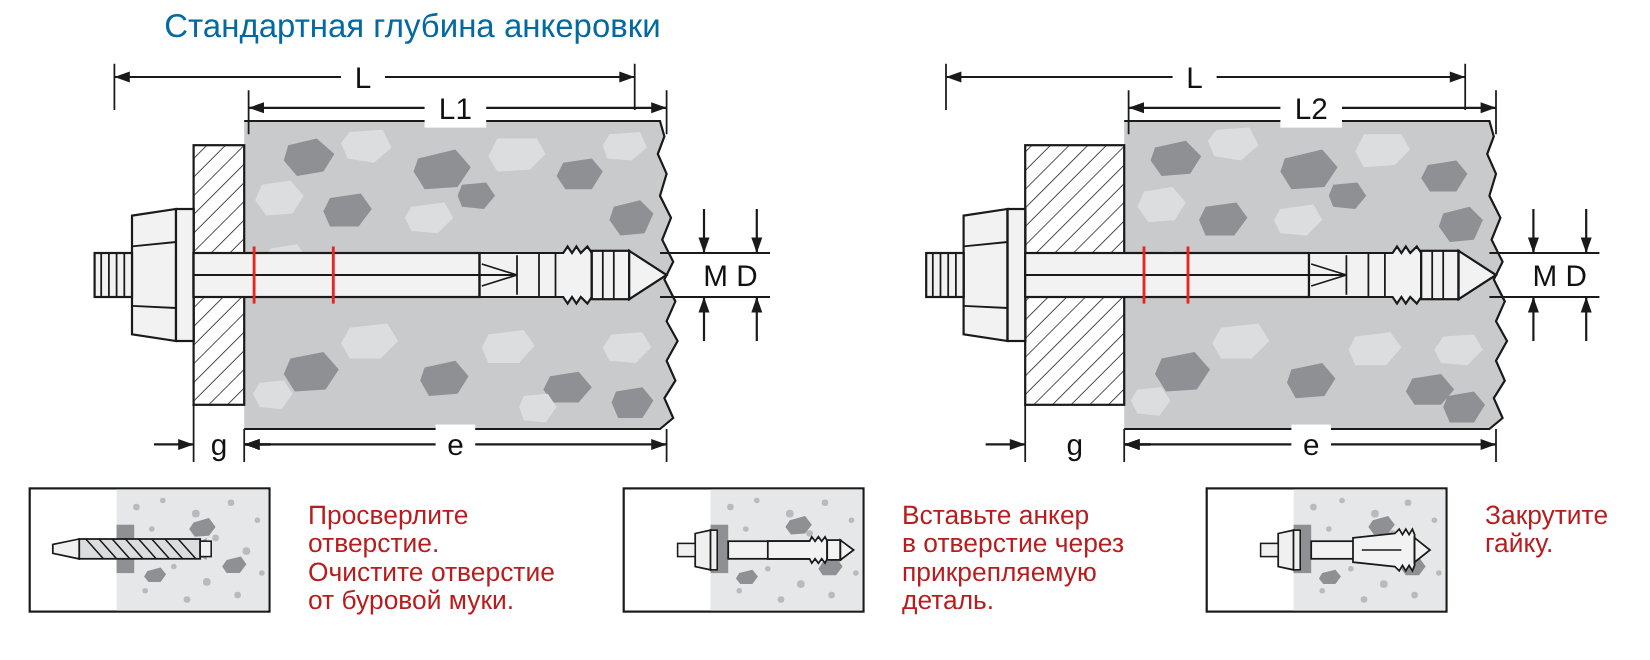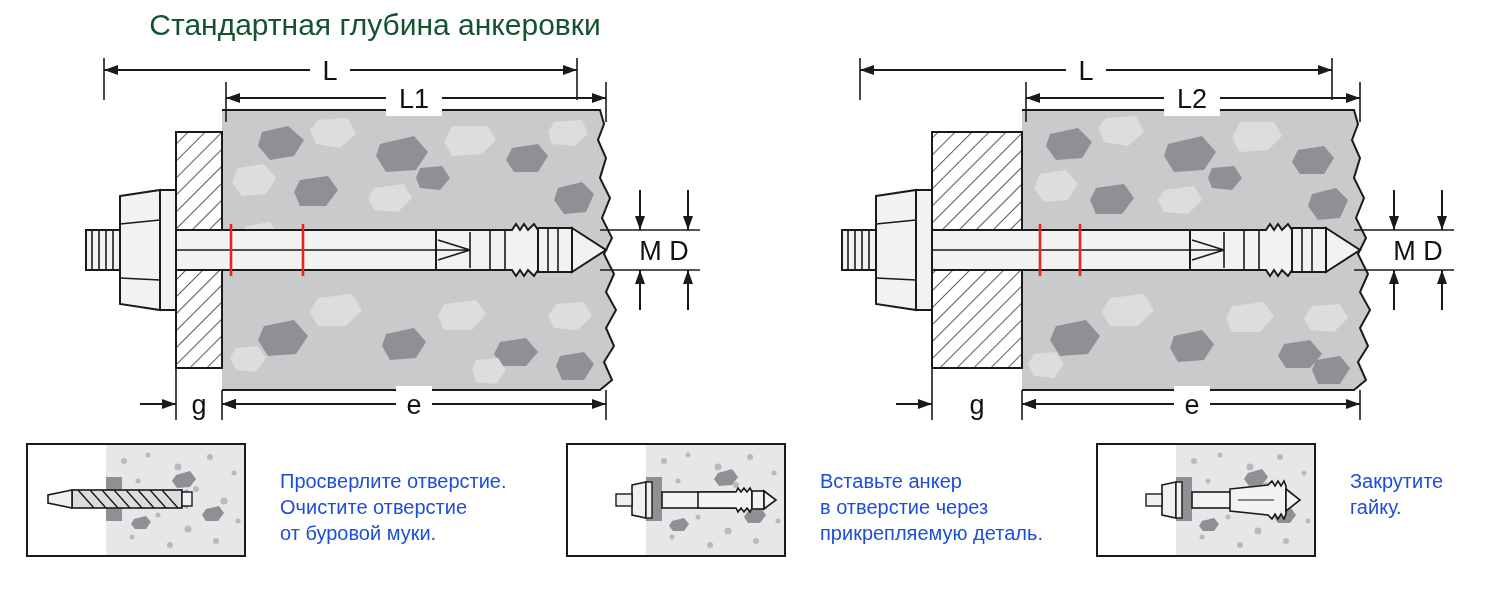--- a/index.html
+++ b/index.html
@@ -31,21 +31,21 @@
 
   .panel-title {
     position: absolute;
     top: 8px;
     left: 0;
     width: 750px;
     text-align: center;
     font-size: 30px;
     font-weight: 400;
     letter-spacing: 0px;
-    color: #14532d;
+    color: #0369a1;
   }
 
   .svg-area {
     position: absolute;
     top: 48px;
     left: 0;
     width: 750px;
     height: 392px;
   }
 
@@ -67,24 +67,24 @@
     top: 3px;
     left: 0;
     width: 220px;
     height: 114px;
     border: 2px solid #1a1a1a;
     background: #ffffff;
     box-sizing: border-box;
   }
   .step .caption {
     position: absolute;
-    top: 28px;
-    font-size: 20px;
+    top: 16px;
+    font-size: 24px;
     line-height: 26px;
-    color: #1d4ed8;
+    color: #b91c1c;
     white-space: pre-line;
   }
   .step1 { left: 26px;  width: 520px; }
   .step1 .caption { left: 254px; }
   .step2 { left: 566px; width: 490px; }
   .step2 .caption { left: 254px; }
   .step3 { left: 1096px; width: 400px; }
   .step3 .caption { left: 254px; }
 
   svg { display: block; }

